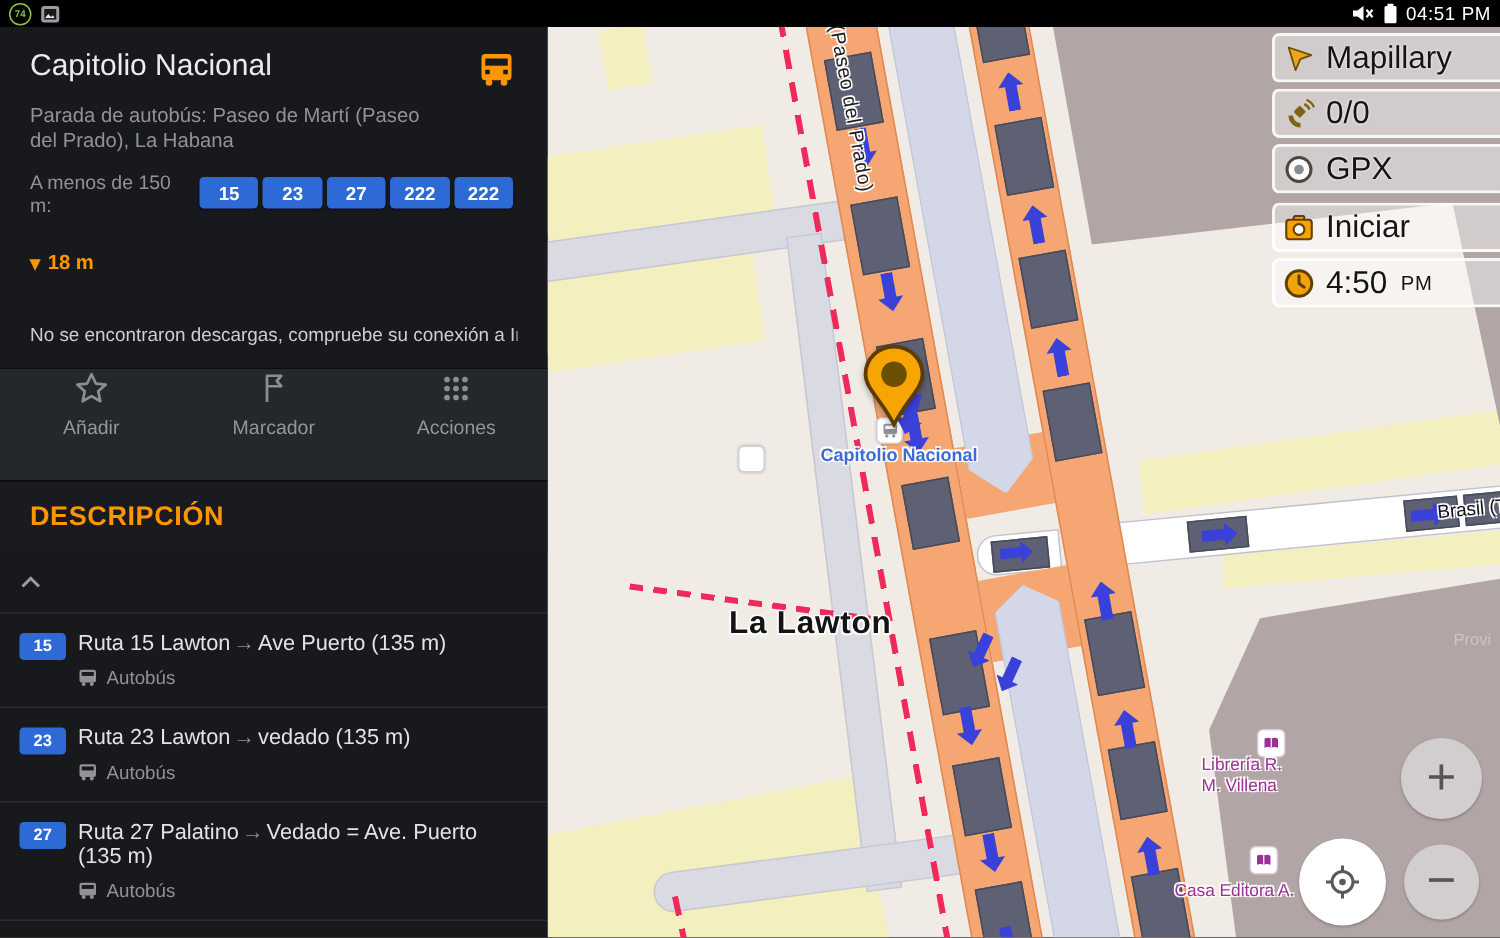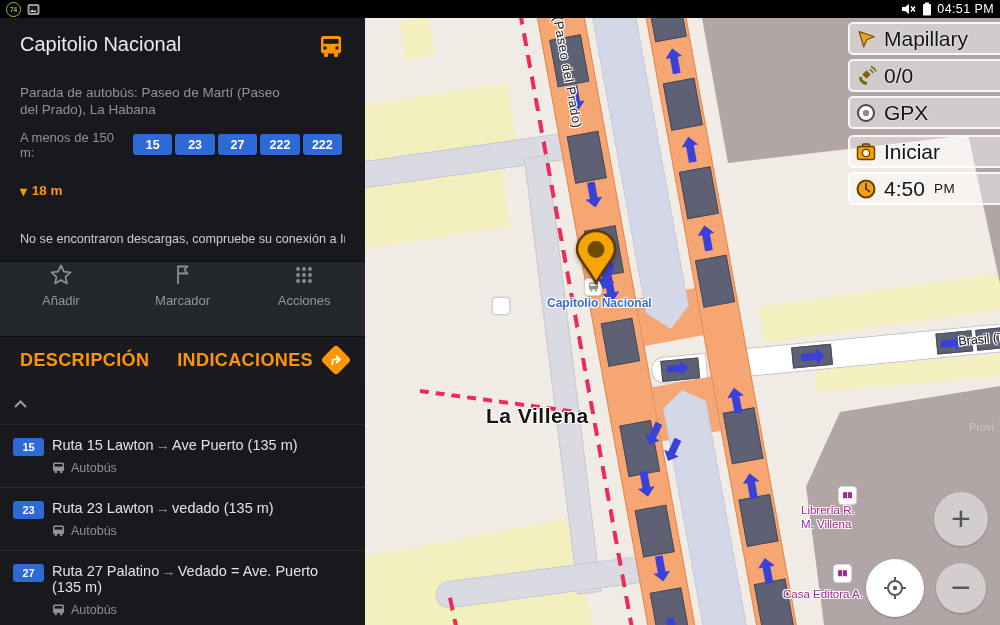--- a/index.html
+++ b/index.html
@@ -13,21 +13,21 @@
   .sb-right{margin-left:auto;display:flex;align-items:center;gap:5px}
   .batt-circle{width:13px;height:13px;border:1.5px solid #8fc43e;border-radius:50%;
     color:#8fc43e;font-size:6.5px;font-weight:bold;display:flex;align-items:center;justify-content:center}
   .sb-time{color:#fff;font-size:12.5px;letter-spacing:.4px}
 
   
   #panel{position:absolute;left:0;top:18px;width:365px;height:607px;background:#17191d;z-index:40;overflow:hidden}
   .ph{padding:15px 20px 0 20px}
   .ph-titlerow{display:flex;align-items:flex-start}
   .ph-title{color:#ececee;font-size:20px;font-weight:500;flex:1}
-  .ph-sub{color:#8f9399;font-size:13.5px;line-height:1.25;margin-top:24px;padding-right:48px}
+  .ph-sub{color:#8f9399;font-size:13.5px;line-height:1.25;margin-top:8px;padding-right:48px}
   .prox-row{display:flex;align-items:center;margin-top:11px}
   .prox-label{color:#8f9399;font-size:13px;margin-right:8px}
   .pbadge{width:42px;height:21px;margin-right:3px;border-radius:3px;background:#2d6ad6;color:#fff;
     font-weight:bold;font-size:12.5px;display:flex;align-items:center;justify-content:center;
     box-shadow:0 1px 1px rgba(0,0,0,.45)}
   .elev{margin-top:23px;color:#ff9500;font-size:13.5px;font-weight:bold;display:flex;align-items:center;gap:5px}
   .notice{margin-top:33px;color:#cdced1;font-size:12.6px;white-space:nowrap;overflow:hidden}
 
   .actionbar{margin-top:15px;background:#24272c;border-top:1px solid #0b0c0e;height:74px;
     display:flex;text-align:center}
@@ -182,28 +182,20 @@
               <circle cx="13" cy="19" r="1.9"></circle>
               <circle cx="19" cy="19" r="1.9"></circle>
           </g>
         </svg>
         <span class="act-label">Acciones</span>
       </div>
     </div>
 
     <div class="tabbar">
       <span class="tab">DESCRIPCIÓN</span>
-      <span class="tab tab-dir">
-        <span>INDICACIONES</span>
-        <span class="diamond">
-          <svg width="16" height="16" viewBox="0 0 18 18">
-            <path d="M5 14 v-3.4 a2.2 2.2 0 0 1 2.2 -2.2 h5.2 M9.8 5 l3.6 3.4 -3.6 3.4" fill="none" stroke="#fff" stroke-width="2" stroke-linecap="round" stroke-linejoin="round"></path>
-          </svg>
-        </span>
-      </span>
     </div>
 
     <div class="routes-header">
       <svg width="15" height="10">
         <path d="M2 8 l5.5-5.5 L13 8" fill="none" stroke="#9a9da1" stroke-width="2"></path>
       </svg>
     </div>
 
     <div class="route">
       <span class="rbadge">15</span>
@@ -328,21 +320,21 @@
       <div id="prado-label" class="halo">tí (Paseo del Prado)</div>
     </div>
 
     <div class="marrow" style="left:281px;top:404px;width:16px;height:24px;transform:rotate(205deg)"></div>
     <div class="marrow" style="left:300px;top:420px;width:16px;height:24px;transform:rotate(205deg)"></div>
 
     <div class="mauve" style="left:330px;top:-2px;width:305px;height:152px;clip-path:polygon(2.3% 1.3%,100% 1.3%,100% 76%,10.8% 96.7%)"></div>
     <div class="mauve" style="left:593px;top:107px;width:42px;height:162px;clip-path:polygon(21% 2%,100% 0%,100% 98%)"></div>
     <div class="mauve" style="left:428px;top:360px;width:207px;height:247px;clip-path:polygon(22.7% 13.8%,100% 3.2%,100% 100%,15% 100%,6.3% 44%)"></div>
 
-    <div class="maplabel halo" style="left:121px;top:386px;font-size:21px;font-weight:600;color:#141414;letter-spacing:.5px">La Villena</div>
+    <div class="maplabel halo" style="left:121px;top:386px;font-size:21px;font-weight:600;color:#141414;letter-spacing:.5px">La Lawton</div>
     <div class="maplabel halo" style="left:182px;top:278px;font-size:12px;font-weight:600;color:#3c6bd8">Capitolio Nacional</div>
     <div class="maplabel" style="left:604px;top:403px;font-size:11px;color:#cfc3c4">Provi</div>
 
     <div class="wpoi" style="left:127px;top:279px"></div>
     <div class="wpoi" style="left:219px;top:260px">
       <svg width="11" height="10">
           <rect x="1" y="0.5" width="9" height="7" rx="1.2" fill="#8f9296"></rect>
           <rect x="2.2" y="1.8" width="6.6" height="2.2" fill="#fff"></rect>
           <circle cx="3.2" cy="8.6" r="1.1" fill="#8f9296"></circle>
           <circle cx="7.8" cy="8.6" r="1.1" fill="#8f9296"></circle>

